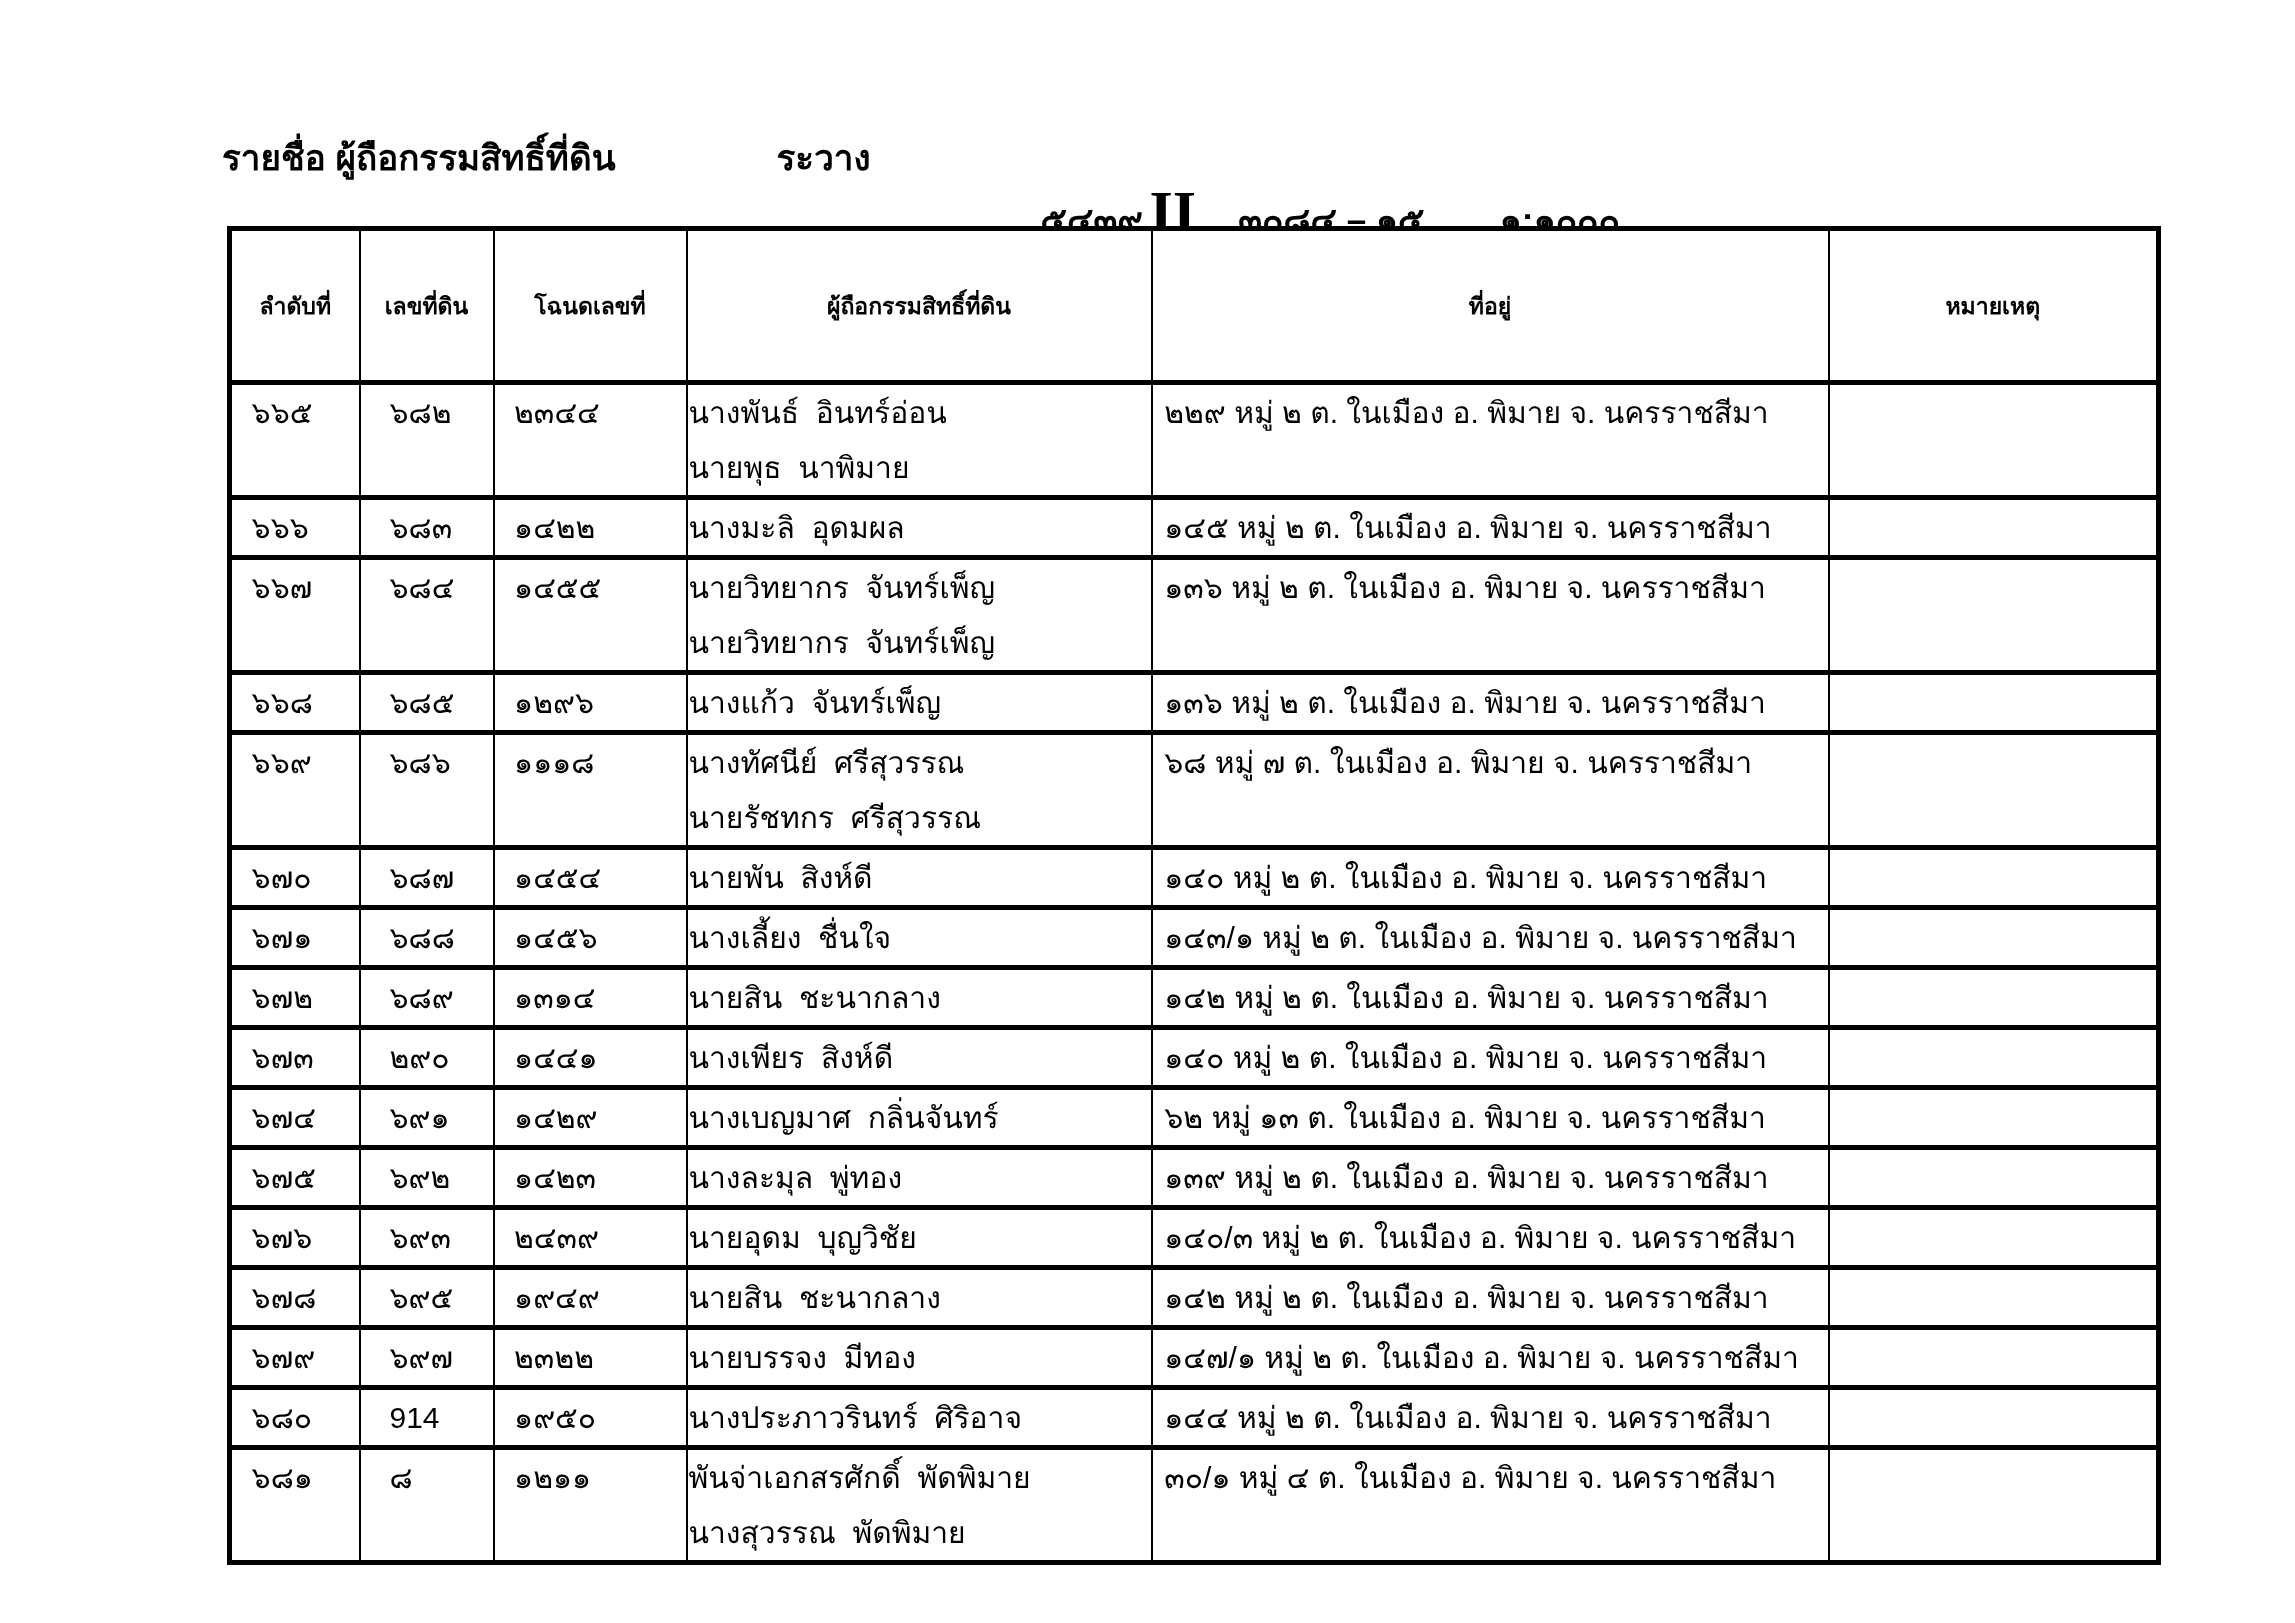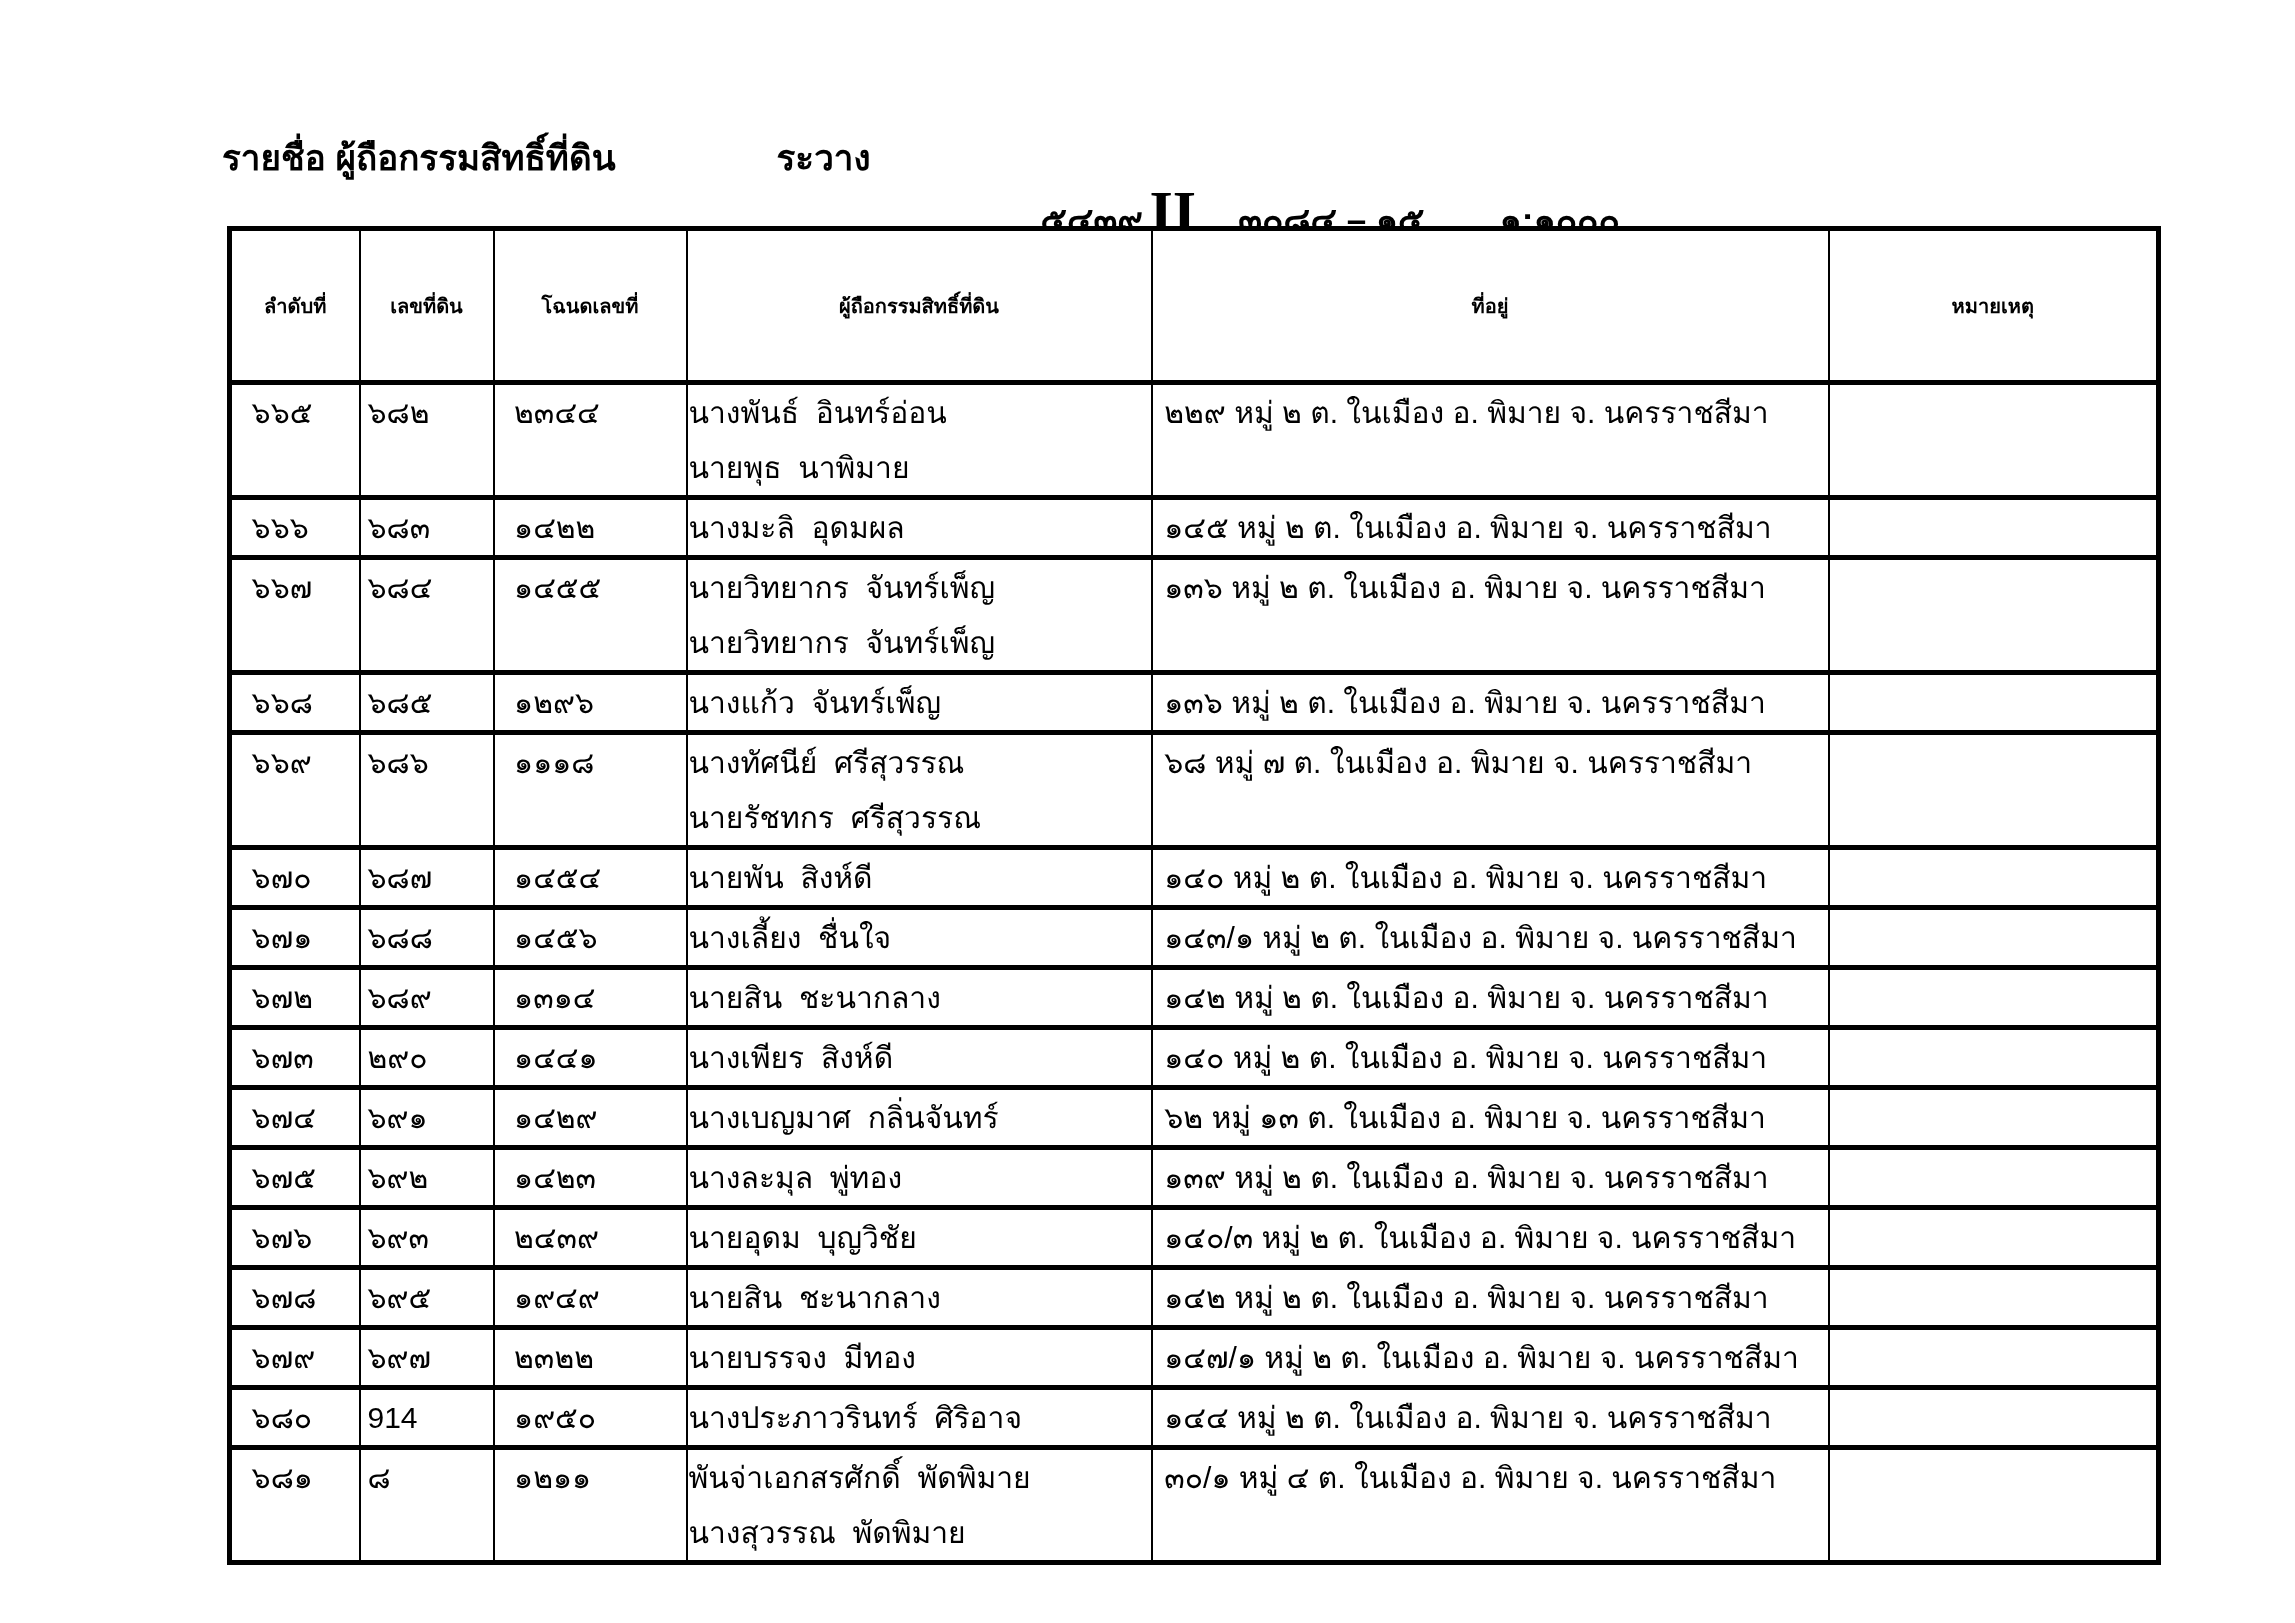--- a/index.html
+++ b/index.html
@@ -43,32 +43,32 @@
   }
   table.doc, table.doc td, table.doc th {
     border:2.6px solid #000;
   }
   table.doc { border-width:5.9px; }
   table.doc th { border-top-width:5.9px; border-bottom-width:5.2px; }
   table.doc td { border-top-width:5.2px; border-bottom-width:5.2px; }
   th, td { padding:0; margin:0; }
   th {
     height:149px;
-    font-size:20px; font-weight:bold;
+    font-size:23px; font-weight:bold;
     text-align:center; vertical-align:middle;
   }
   td { vertical-align:top; font-size:30px; font-weight:normal; }
   .line {
     height:55px;
     display:flex; align-items:center;
     white-space:pre;
     overflow:hidden;
   }
   .c-no  .line { padding-left:19.6px; }
-  .c-land .line { padding-left:7px;text-align:center; }
+  .c-land .line { padding-left:29px;text-align:center; }
   .c-deed .line { padding-left:19.6px; }
   .c-owner .line { padding-left:1px;text-align:right; }
   .c-addr .line { padding-left:11.8px; }
 </style>
 </head>
 <body>
 
 <div class="page">
 
   <div class="title">

